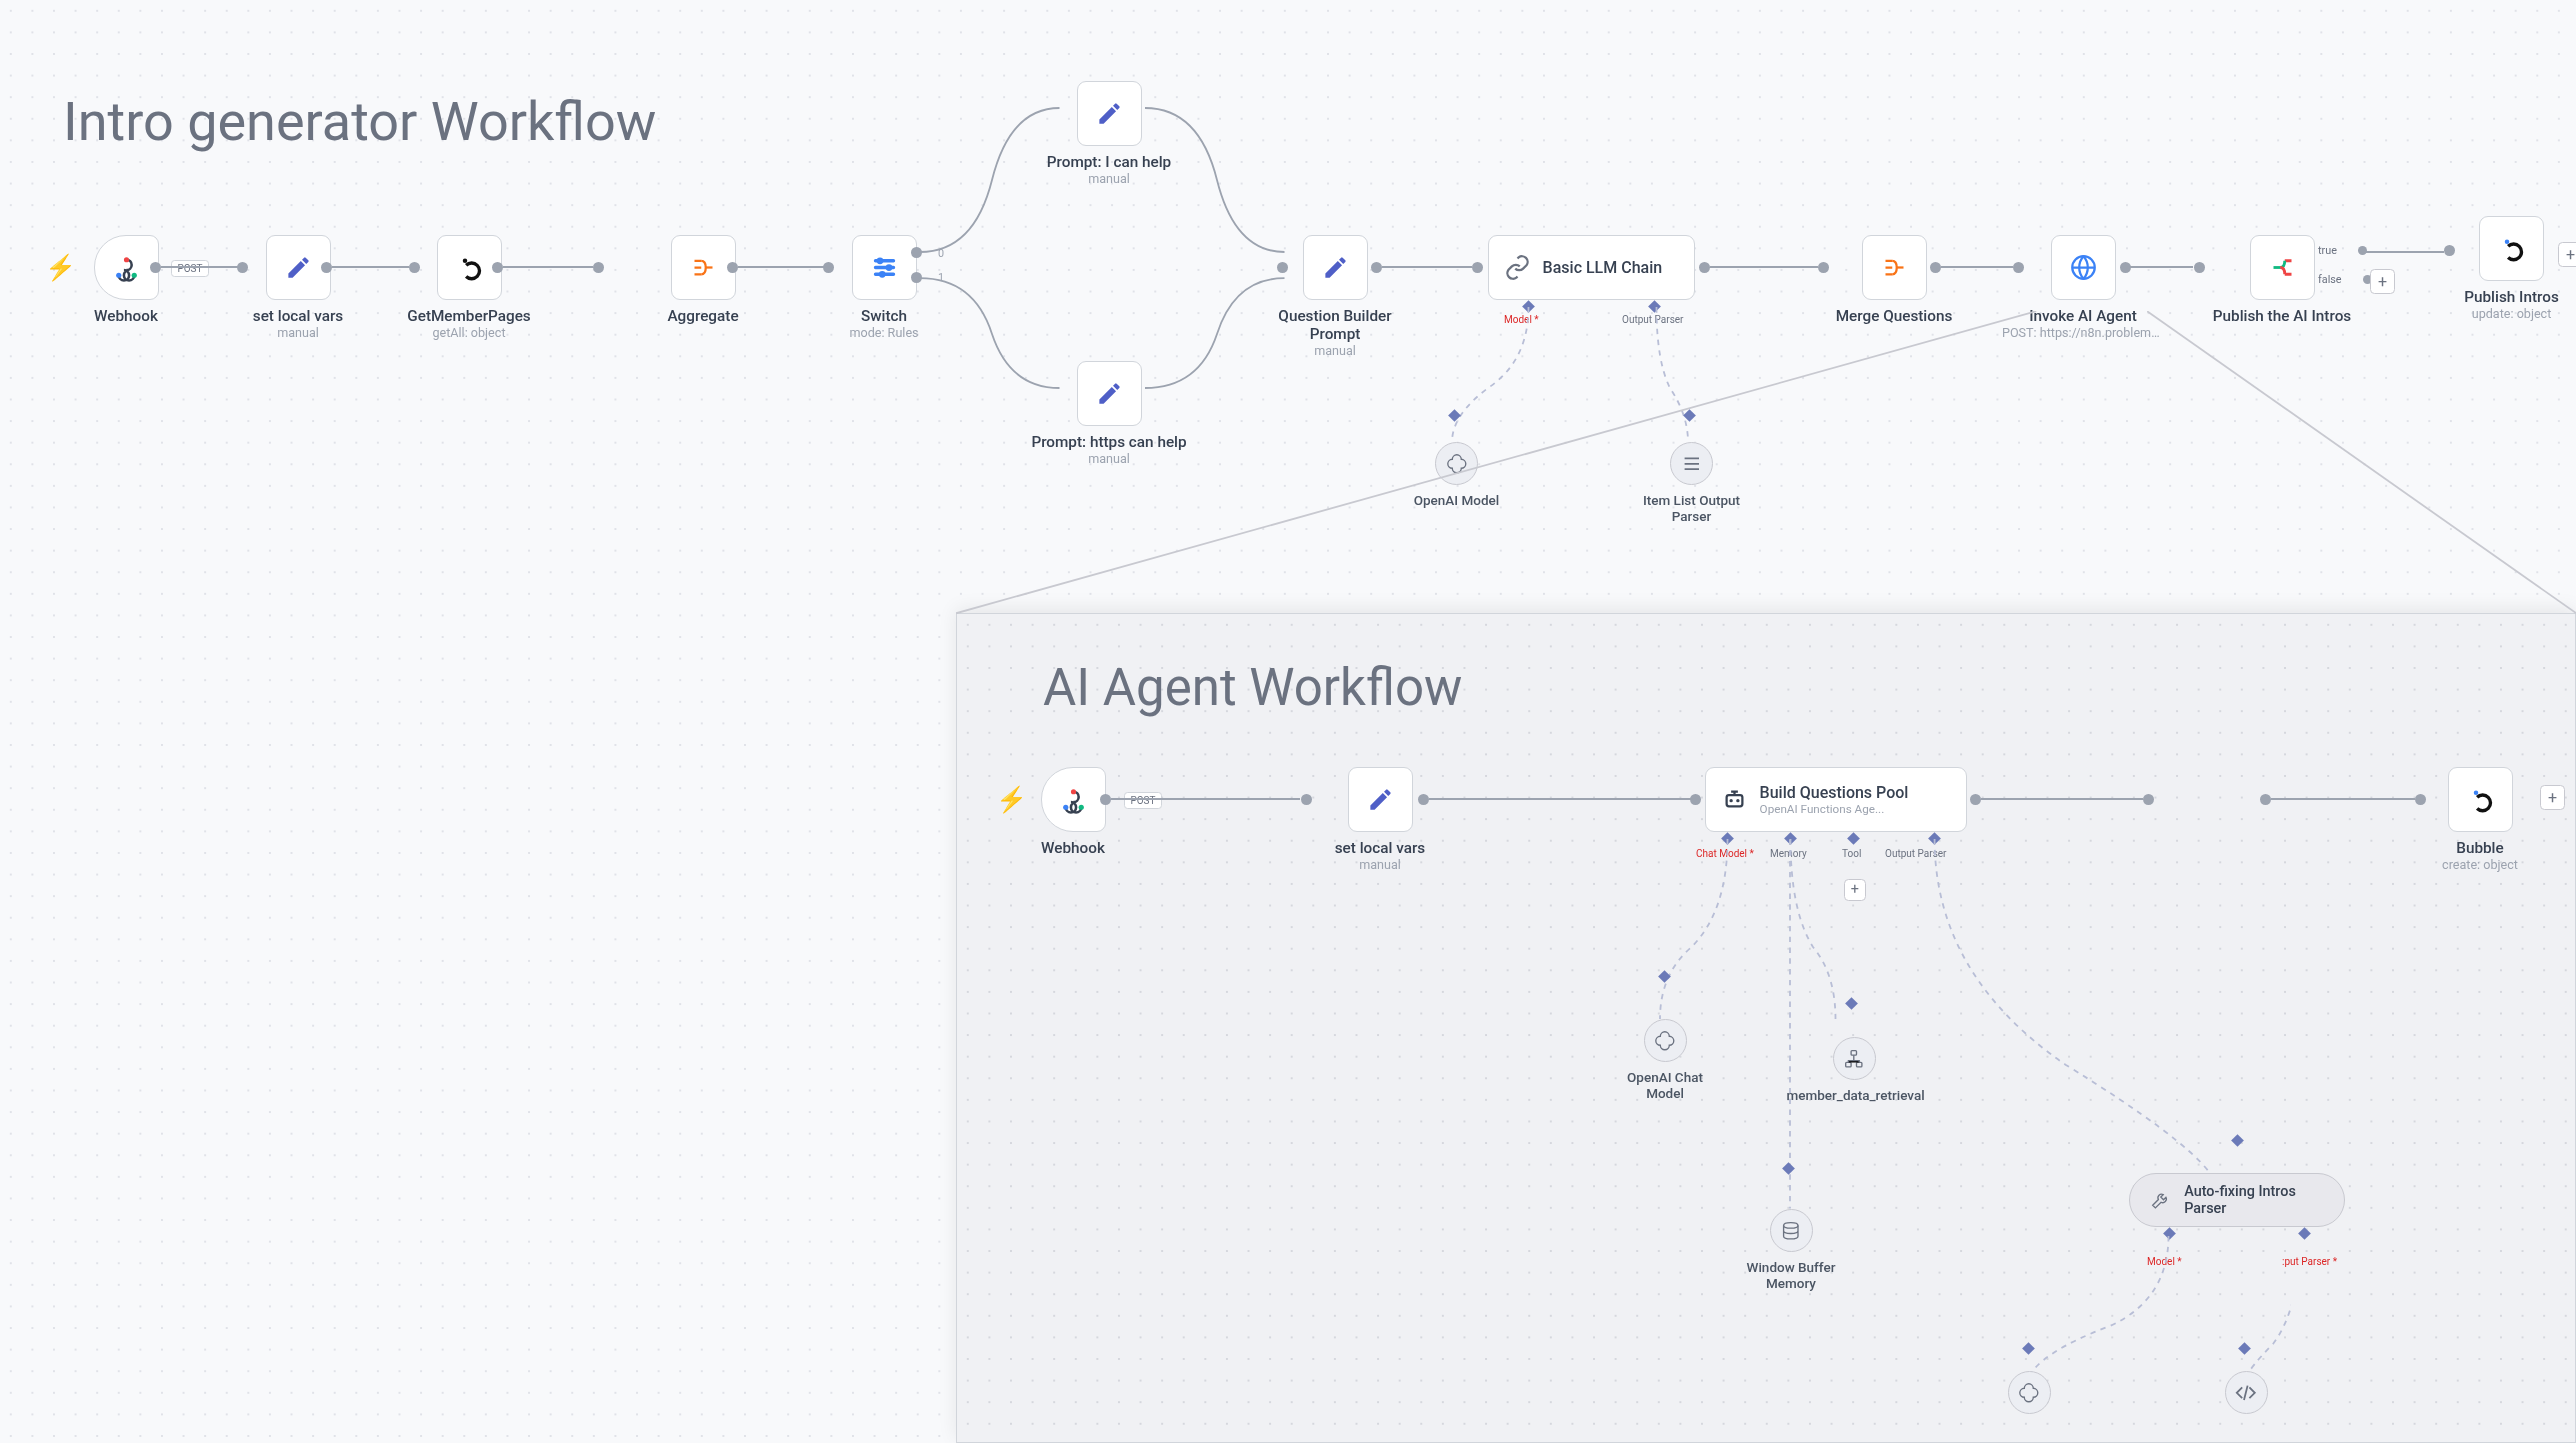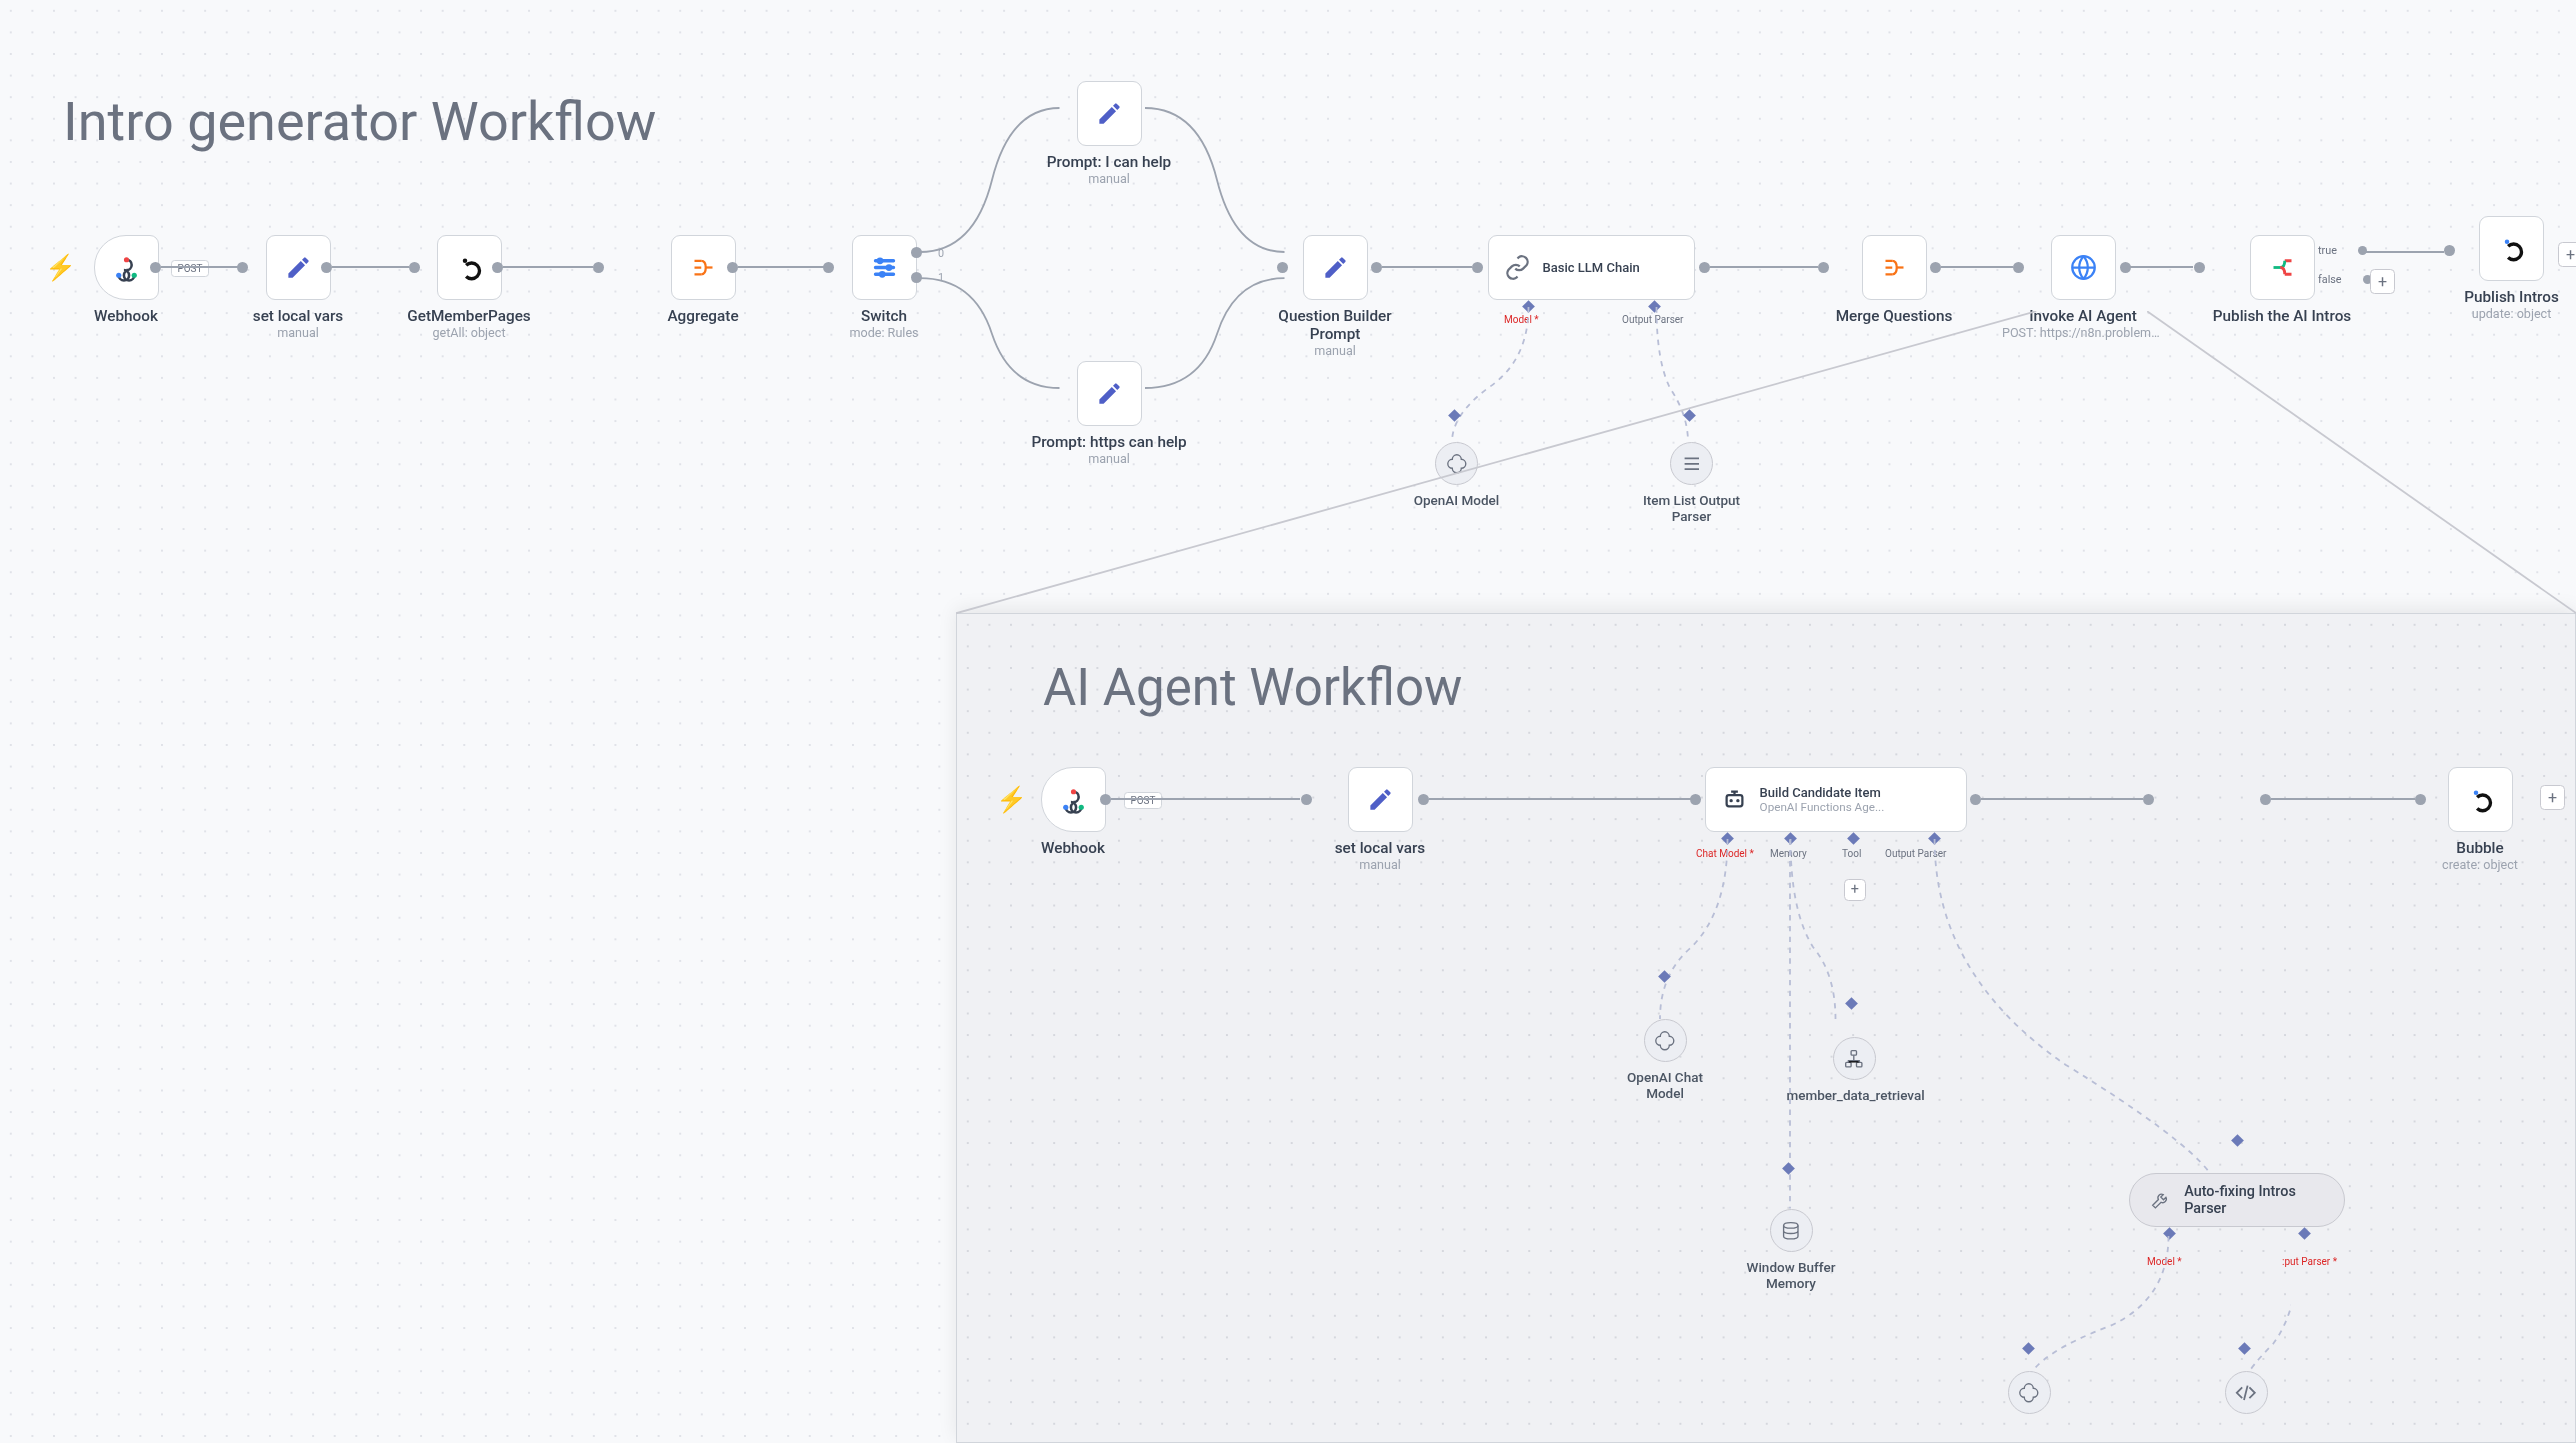--- a/index.html
+++ b/index.html
@@ -3,21 +3,21 @@
 <meta charset="utf-8">
 <style>
 *{margin:0;padding:0;box-sizing:border-box}
 body{font-family:-apple-system,BlinkMacSystemFont,'Segoe UI',Roboto,sans-serif;background:#f8f9fb;width:2576px;height:1443px;position:relative;overflow:hidden}
 .canvas{position:absolute;width:100%;height:100%;background-image:radial-gradient(circle,#e0e2e8 0.9px,transparent 0.9px);background-size:21.6px 21.6px}
 .title{position:absolute;font-size:54px;color:#6b7280;font-weight:400}
 .node{position:absolute;display:flex;flex-direction:column;align-items:center;width:90px}
 .node-box{width:65px;height:65px;background:#fff;border:0.9px solid #d1d5db;border-radius:9px;display:flex;align-items:center;justify-content:center;cursor:pointer}
 .node-box-wide{width:207px;height:65px;background:#fff;border:0.9px solid #d1d5db;border-radius:9px;display:flex;align-items:center;padding:0 12.6px;cursor:pointer;gap:9px}
 .node-box-wide .wlabel{display:flex;flex-direction:column}
-.node-box-wide .wlabel .t{font-size:13px;color:#374151;font-weight:500}
+.node-box-wide .wlabel .t{font-size:16px;color:#374151;font-weight:500}
 .node-box-wide .wlabel .s{font-size:11.7px;color:#9ca3af}
 .node-pill{width:216px;height:54px;background:#e8e8ed;border:0.9px solid #c8c9d0;border-radius:27px;display:flex;align-items:center;padding:0 16px;cursor:pointer;gap:9px}
 .node-pill .pl{display:flex;flex-direction:column}
 .node-pill .pl .t{font-size:14.4px;color:#374151;font-weight:500}
 .node-label{margin-top:7.2px;font-size:15.3px;color:#374151;text-align:center;font-weight:500;white-space:nowrap}
 .node-sublabel{font-size:12.6px;color:#9ca3af;text-align:center;white-space:nowrap}
 .circle-node{width:43px;height:43px;background:#eceef3;border:0.9px solid #c8c9d0;border-radius:50%;display:flex;align-items:center;justify-content:center;cursor:pointer}
 .sub-node{position:absolute;display:flex;flex-direction:column;align-items:center;width:99px}
 .sub-label{margin-top:7.2px;font-size:13.5px;color:#4b5563;text-align:center;font-weight:500}
 .port-label{font-size:10.8px;color:#9ca3af}
@@ -358,21 +358,21 @@
   <div class="node-box-wide" style="width:262px">
     <div class="icon">
           <svg viewBox="0 0 24 24" width="27" height="27">
             <rect x="5" y="8" width="14" height="10" rx="2" fill="none" stroke="#374151" stroke-width="2"></rect>
             <circle cx="9" cy="13" r="1.5" fill="#374151"></circle>
             <circle cx="15" cy="13" r="1.5" fill="#374151"></circle>
             <path stroke="#374151" stroke-width="2" d="M12 8V5M9 5h6"></path>
           </svg>
         </div>
     <div class="wlabel">
-          <div class="t">Build Candidate Item</div>
+          <div class="t">Build Questions Pool</div>
           <div class="s">OpenAI Functions Age...</div>
         </div>
   </div>
   <div class="conn-diamond" style="left:18px;top:67px"></div>
   <div class="conn-diamond" style="left:81px;top:67px"></div>
   <div class="conn-diamond" style="left:144px;top:67px"></div>
   <div class="conn-diamond" style="left:225px;top:67px"></div>
 </div>
 <div class="sub-port-label" style="left:1696px;top:848px">Chat Model *</div>
 <div class="sub-port-label gray" style="left:1770px;top:848px">Memory</div>

